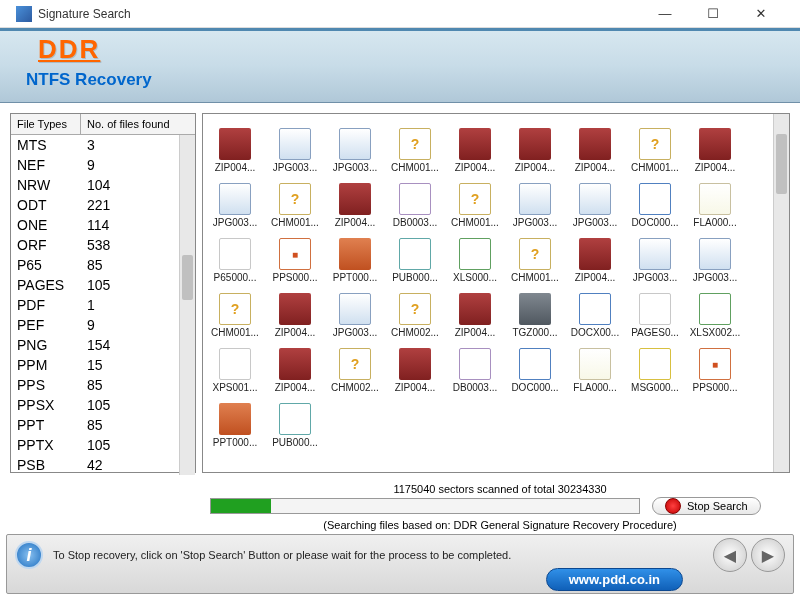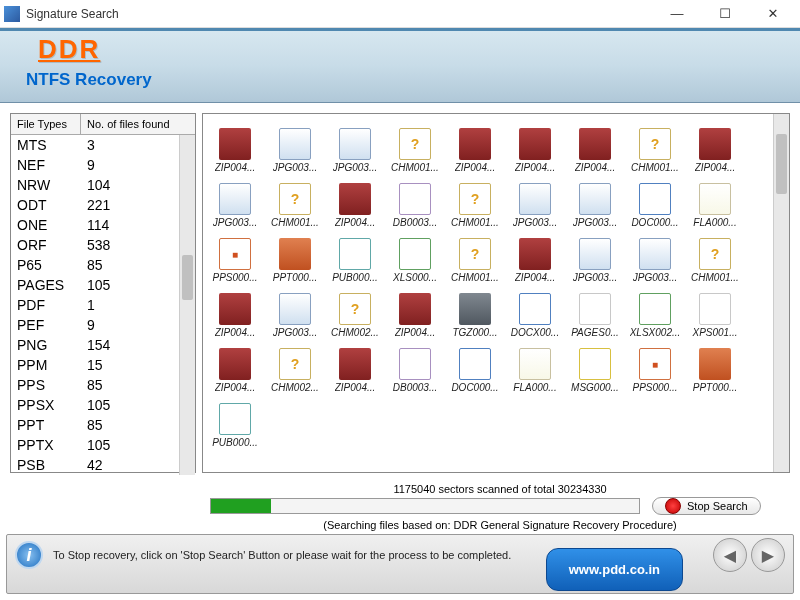--- a/index.html
+++ b/index.html
@@ -1,18 +1,18 @@
 <!DOCTYPE html>
 <html><head>
 <meta charset="utf-8">
 <style>
 * { box-sizing: border-box; margin: 0; padding: 0; }
 body { font-family: 'Segoe UI', Tahoma, sans-serif; font-size: 11px; background: #fff; width: 800px; height: 600px; overflow: hidden; }
 
-.titlebar { height: 28px; background: #fff; border-bottom: 1px solid #ddd; display: flex; align-items: center; padding: 0 4px; }
+.titlebar { height: 28px; background: #fff; border-bottom: 1px solid #ddd; display: flex; align-items: center; padding: 0 16px; }
 .titlebar-icon { width: 16px; height: 16px; background: linear-gradient(135deg,#4a90d9,#2c5aa0); margin-right: 6px; }
 .titlebar-text { flex: 1; font-size: 12px; color: #333; }
 .titlebar-btns { display: flex; gap: 18px; padding-right: 8px; }
 .titlebar-btn { width: 30px; height: 20px; display: flex; align-items: center; justify-content: center; font-size: 13px; color: #333; cursor: pointer; }
 
 .banner { height: 75px; background: linear-gradient(180deg, #d8e8f0 0%, #c8dce8 50%, #b0c8d8 100%); position: relative; border-bottom: 1px solid #7090a8; }
 .banner-logo { position: absolute; top: 6px; left: 38px; font-family: Impact, sans-serif; font-size: 26px; font-weight: bold; color: #ff6600; letter-spacing: 2px; text-shadow: 1px 1px 0 rgba(0,0,0,.15); text-decoration: underline; }
 .banner-sub { position: absolute; top: 42px; left: 26px; font-size: 17px; font-weight: 600; color: #0066cc; }
 .banner-stripe { position: absolute; top: 0; left: 0; right: 0; height: 3px; background: #5088b0; }
 
@@ -45,39 +45,39 @@
 .ic-blank { background: #fff; border: 1px solid #c8c8c8; }
 .ic-xls { background: #fff; border: 1px solid #60a060; color: #208040; }
 .ic-fla { background: linear-gradient(#fff,#f8f8e8); border: 1px solid #c8c0a0; }
 .ic-pps { background: #fff; border: 1px solid #d07040; position: relative; }
 .ic-pps::after { content:"■"; color:#d05020; font-size:10px; }
 .ic-ppt { background: linear-gradient(#e08050,#c05020); color:#fff; }
 .ic-pub { background: #fff; border: 1px solid #60a8a8; }
 .ic-db { background: #fff; border: 1px solid #a890c0; }
 .ic-tgz { background: linear-gradient(#808890,#505860); color:#fff; }
 .ic-msg { background:#fff; border:1px solid #d8c040; color:#c8a020; }
-.file-label { white-space: nowrap; overflow: hidden; text-overflow: ellipsis; max-width: 58px; font-style: italic; }
+.file-label { white-space: nowrap; overflow: hidden; text-overflow: ellipsis; max-width: 58px; }
 .rp-scroll { width: 16px; background: #e8e8e8; border-left: 1px solid #ccc; position: relative; }
 .rp-thumb { position: absolute; left: 2px; right: 2px; top: 20px; height: 60px; background: #c0c0c0; border-radius: 2px; }
 
 .progress-area { padding: 0 10px 0 210px; font-size: 11px; text-align: center; }
 .progress-row { display: flex; align-items: center; gap: 12px; margin-top: 2px; }
 .progress-bar { width: 430px; height: 16px; border: 1px solid #999; background: #f4f4f4; position: relative; }
 .progress-fill { position: absolute; left: 0; top: 0; bottom: 0; width: 14%; background: #20a020; }
 .stop-btn { display: flex; align-items: center; gap: 6px; padding: 0 12px; border: 1px solid #999; border-radius: 14px; background: linear-gradient(#fff,#e8e8e8); cursor: pointer; font-size: 11px; }
 .stop-icon { width: 16px; height: 16px; border-radius: 50%; background: radial-gradient(#ff4040,#c00000); border: 1px solid #800; }
 .progress-sub { font-size: 11px; margin-top: 4px; }
 
 .footer { position: absolute; bottom: 0; left: 0; right: 0; height: 60px; border-top: 1px solid #888; background: linear-gradient(#f0f0f0,#d8d8d8); margin: 6px; border: 1px solid #999; border-radius: 2px; }
 .footer-inner { display: flex; align-items: center; height: 40px; padding: 0 8px; }
 .info-icon { width: 28px; height: 28px; border-radius: 50%; background: radial-gradient(#88c0f0,#2070c0); color: #fff; display: flex; align-items: center; justify-content: center; font-size: 18px; font-weight: bold; font-style: italic; margin-right: 10px; border: 2px solid #c0d8f0; }
 .footer-text { flex: 1; font-size: 11px; color: #222; }
 .nav-btns { display: flex; gap: 4px; }
 .nav-btn { width: 34px; height: 34px; border-radius: 50%; background: radial-gradient(#fff,#c8c8c8); border: 1px solid #999; display: flex; align-items: center; justify-content: center; font-size: 16px; color: #666; cursor: pointer; }
-.url-pill { position: absolute; bottom: 2px; right: 110px; background: linear-gradient(#3090e8,#1060b8); color: #fff; padding: 13px 22px; border-radius: 12px; font-size: 13px; font-weight: 600; border: 1px solid #0c4890; }
+.url-pill { position: absolute; bottom: 2px; right: 110px; background: linear-gradient(#3090e8,#1060b8); color: #fff; padding: 3px 22px; border-radius: 12px; font-size: 13px; font-weight: 600; border: 1px solid #0c4890; }
 </style>
 </head>
 <body>
 
 <div class="titlebar">
   <div class="titlebar-icon"></div>
   <div class="titlebar-text">Signature Search</div>
   <div class="titlebar-btns">
     <div class="titlebar-btn">—</div>
     <div class="titlebar-btn">☐</div>
@@ -241,20 +241,24 @@
             <div class="file-icon ic-jpg"></div>
             <div class="file-label">JPG003...</div>
           </div>
           <div class="file-item">
             <div class="file-icon ic-doc"></div>
             <div class="file-label">DOC000...</div>
           </div>
           <div class="file-item">
             <div class="file-icon ic-fla"></div>
             <div class="file-label">FLA000...</div>
+          </div>
+          <div class="file-item">
+            <div class="file-icon ic-blank"></div>
+            <div class="file-label">P65000...</div>
           </div>
           <div class="file-item">
             <div class="file-icon ic-pps"></div>
             <div class="file-label">PPS000...</div>
           </div>
           <div class="file-item">
             <div class="file-icon ic-ppt"></div>
             <div class="file-label">PPT000...</div>
           </div>
           <div class="file-item">

